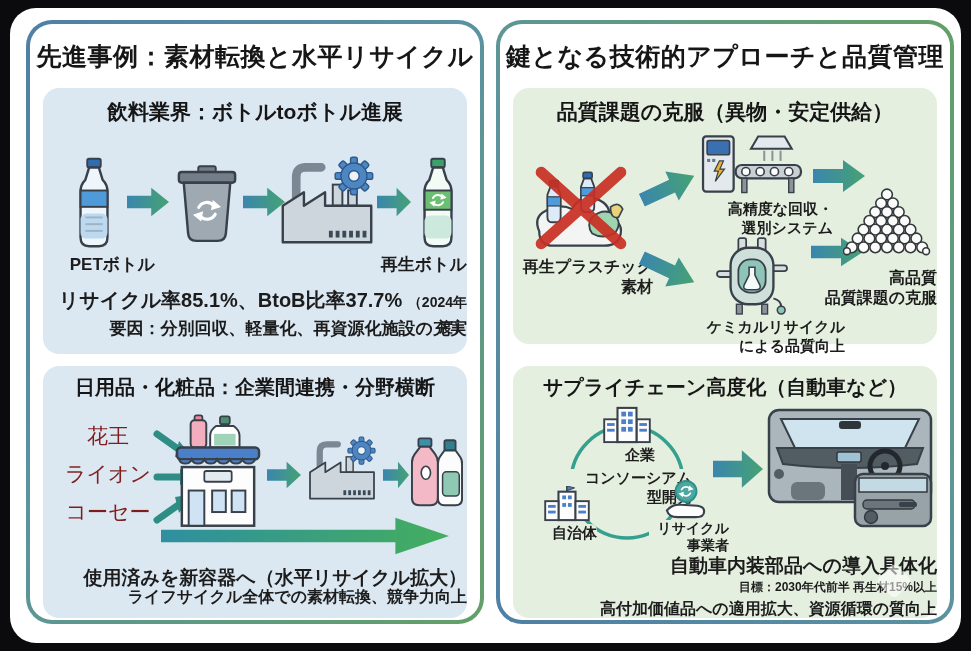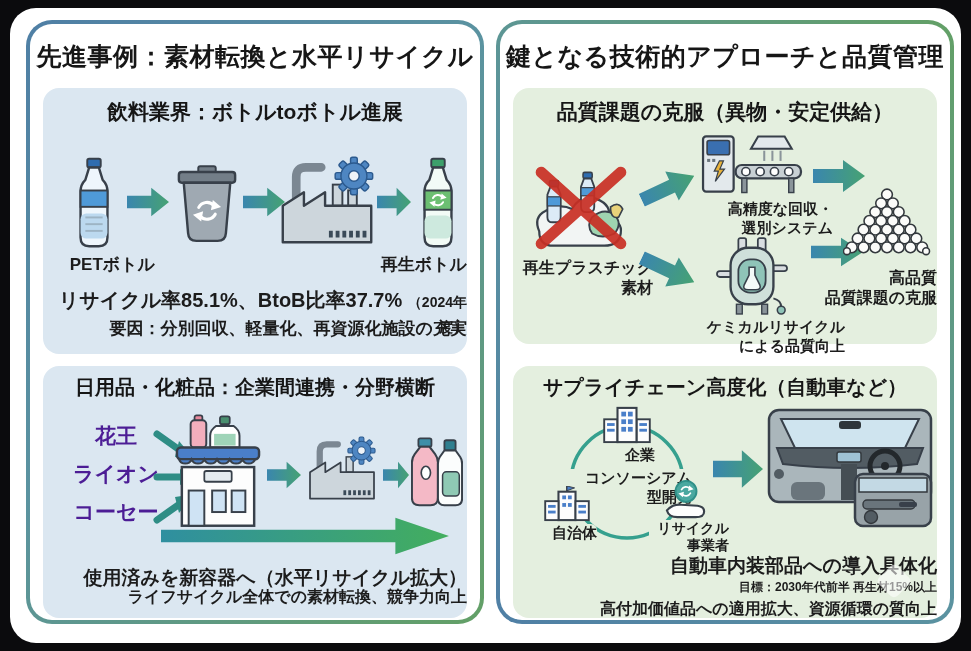--- a/index.html
+++ b/index.html
@@ -35,22 +35,22 @@
     position:absolute; top:10px; left:0; width:100%;
     text-align:center; font-size:21px; font-weight:bold; color:#161616;
   }
   .lbl {
     position:absolute; text-align:right; font-weight:bold;
     color:#1c1c1c; line-height:1.25;
   }
   .icon { position:absolute; }
   .arr  { position:absolute; }
   .company {
-    position:absolute; left:20px; width:106px; text-align:center;
-    font-size:21px; font-weight:bold; color:#4c1d95;
+    position:absolute; left:12px; width:106px; text-align:center;
+    font-size:21px; font-weight:normal; color:#7f1d1d;
   }
   .mask { background:#e4efdf; border-radius:6px; }
   .watermark {
     position:absolute; right:30px; bottom:24px; width:26px; height:26px;
     background:rgba(255,255,255,0.55); transform:rotate(45deg); border-radius:5px;
   }
 </style>
 </head>
 <body>
 
@@ -251,21 +251,21 @@
           <rect x="57" y="12" width="9" height="6" rx="1.5" fill="#2f6db0" stroke="#38404a" stroke-width="1.5"></rect>
           <path d="M58 18 h7 l3 8 v20 q0 5 -5 5 h-3 q-5 0 -5 -5 v-20 z" fill="#dcebf7" stroke="#38404a" stroke-width="1.8"></path>
           <rect x="55" y="27" width="13" height="8" fill="#4f9ad8" stroke="#38404a" stroke-width="1.2"></rect>
           <path d="M66 56 q12 -10 22 -2 q8 8 0 18 q-12 6 -22 0 q-6 -8 0 -16 z" fill="#9fd4b0" stroke="#38404a" stroke-width="1.8"></path>
           <path d="M84 46 q8 -6 12 2 l-4 8 q-8 2 -8 -10 z" fill="#e8d27a" stroke="#38404a" stroke-width="1.6"></path>
           <g stroke="#c92f24" stroke-width="11" stroke-linecap="round" opacity="0.92">
             <line x1="16" y1="12" x2="94" y2="82"></line>
             <line x1="94" y1="12" x2="16" y2="82"></line>
           </g>
         </svg>
-        <div class="lbl" style="left:0; top:170px; width:140px; font-size:16px;">
+        <div class="lbl" style="left:0; top:170px; width:140px; font-size:16px;font-family:Liberation Mono, monospace;">
           <div>再生プラスチック</div>
           <div>素材</div>
         </div>
 
         <svg class="arr" style="left:126px; top:82px; transform:rotate(-25deg);" width="58" height="36" viewBox="0 0 52 36" preserveAspectRatio="none">
             <use href="#blockarrow"></use>
           </svg>
         <svg class="arr" style="left:126px; top:164px; transform:rotate(25deg);" width="58" height="36" viewBox="0 0 52 36" preserveAspectRatio="none">
             <use href="#blockarrow"></use>
           </svg>

